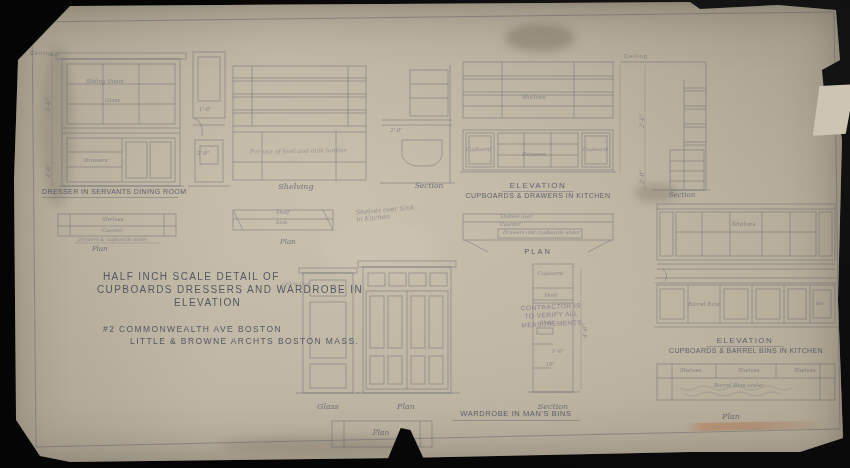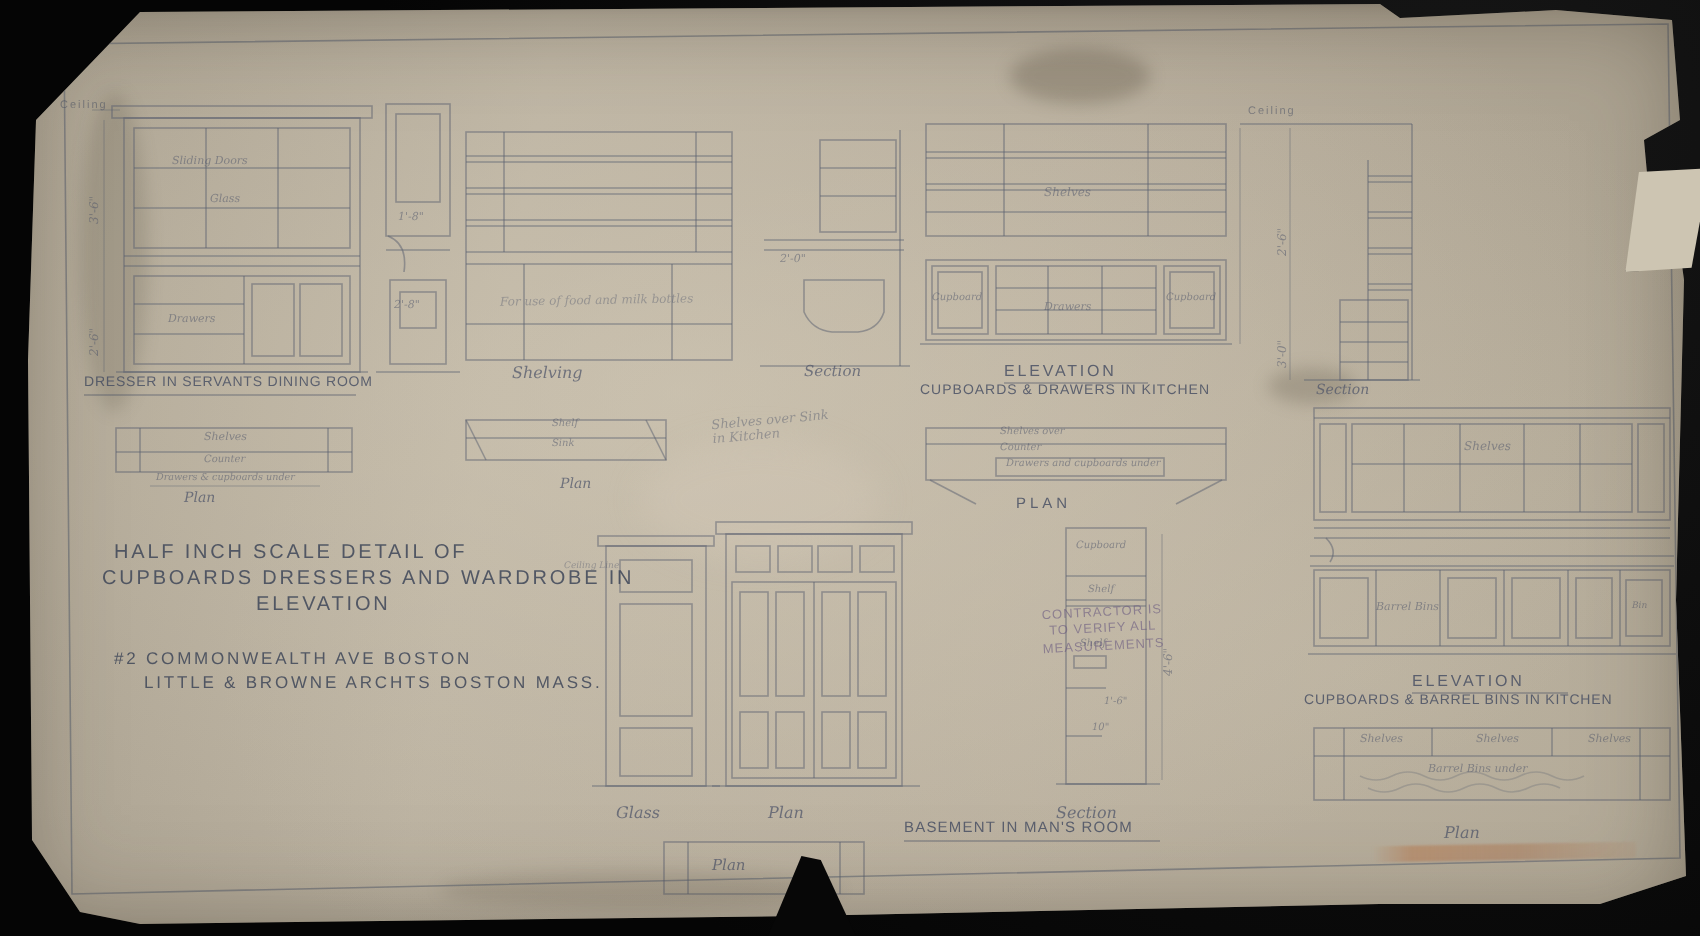--- a/index.html
+++ b/index.html
@@ -20,24 +20,24 @@
   .stain{position:absolute;border-radius:50%;filter:blur(4px);pointer-events:none;}
   .linework{position:absolute;left:0;top:0;}
   .linework *{stroke:#596070;stroke-opacity:.5;fill:none;stroke-width:.8;}
   .linework .faint{stroke-opacity:.28;}
   .linework .frame{stroke-opacity:.55;}
   .t{position:absolute;white-space:nowrap;color:#4b5268;line-height:1.15;}
   .script{font-family:"DejaVu Serif",serif;font-style:italic;opacity:.7;}
   .caps{font-family:"Liberation Sans",sans-serif;letter-spacing:1px;opacity:.8;color:#434b61;}
   .tiny{opacity:.5;}
   .u{border-bottom:1px solid rgba(67,75,97,.4);padding-bottom:1px;}
-  .ctr{text-align:left;}
+  .ctr{text-align:center;}
   .v{transform:rotate(-90deg);transform-origin:0 0;}
   .title-line{position:absolute;font-family:"Liberation Sans",sans-serif;color:#3f4759;
-              letter-spacing:1.4px;opacity:.85;white-space:nowrap;}
+              letter-spacing:1.4px;opacity:.85;white-space:nowrap;margin-left:46px;}
   .stamp{position:absolute;left:521px;top:303px;font-size:6.5px;letter-spacing:.5px;
          color:#6a5a80;opacity:.6;transform:rotate(-3deg);text-align:center;line-height:1.3;}
   .flap{position:absolute;left:814px;top:82px;width:38px;height:56px;background:#cdc5b2;
         clip-path:polygon(8% 10%,100% 0,90% 90%,4% 100%);transform:rotate(6deg);
         box-shadow:-2px 2px 4px rgba(0,0,0,.6);}
   .tear{position:absolute;left:384px;top:428px;width:44px;height:40px;background:#070707;
         clip-path:polygon(38% 0,60% 5%,100% 100%,0 100%);}
   .red-smudge{position:absolute;left:686px;top:422px;width:132px;height:8px;
         background:linear-gradient(90deg,rgba(186,108,58,0),rgba(186,108,58,.40) 15%,
                    rgba(170,90,45,.30) 55%,rgba(186,108,58,.08));
@@ -321,21 +321,21 @@
 
     <div class="t script" style="left:356px;top:207px;font-size:6.5px;opacity:.42;transform:rotate(-5deg);">
       <div>Shelves over Sink</div>
       <div>in Kitchen</div>
     </div>
 
     <div class="title-line" style="left:57px;top:271px;font-size:10px;">HALF INCH SCALE DETAIL OF</div>
     <div class="title-line" style="left:51px;top:284px;font-size:10px;">CUPBOARDS DRESSERS AND WARDROBE IN</div>
     <div class="title-line" style="left:128px;top:297px;font-size:10px;">ELEVATION</div>
     <div class="title-line" style="left:57px;top:324px;font-size:8.5px;">#2 COMMONWEALTH AVE BOSTON</div>
-    <div class="title-line" style="left:52px;top:336px;font-size:8.5px;padding-left:20px;">LITTLE &amp; BROWNE ARCHTS BOSTON MASS.</div>
+    <div class="title-line" style="left:64px;top:336px;font-size:8.5px;padding-left:20px;">LITTLE &amp; BROWNE ARCHTS BOSTON MASS.</div>
 
     <div class="stamp">
       <div>CONTRACTOR IS</div>
       <div>TO VERIFY ALL</div>
       <div>MEASUREMENTS</div>
     </div>
 
     <div class="t script tiny" style="left:732px;top:221px;font-size:6px;">Shelves</div>
     <div class="t script tiny" style="left:688px;top:301px;font-size:5.5px;">Barrel Bins</div>
     <div class="t script tiny" style="left:816px;top:301px;font-size:4.5px;">Bin</div>
@@ -351,21 +351,21 @@
     <div class="t script tiny" style="left:282px;top:281px;font-size:4.5px;opacity:.4;">Ceiling Line</div>
     <div class="t script tiny" style="left:538px;top:271px;font-size:5px;">Cupboard</div>
     <div class="t script tiny" style="left:544px;top:293px;font-size:5px;">Shelf</div>
     <div class="t script tiny" style="left:540px;top:320px;font-size:5px;">Shelf</div>
     <div class="t script tiny" style="left:552px;top:349px;font-size:5px;">1'-6"</div>
     <div class="t script tiny" style="left:546px;top:362px;font-size:5px;">10"</div>
     <div class="t script tiny v" style="left:582px;top:338px;font-size:6px;">4'-6"</div>
     <div class="t script ctr" style="left:308px;top:402px;width:40px;font-size:8px;">Glass</div>
     <div class="t script ctr" style="left:384px;top:402px;width:44px;font-size:8px;">Plan</div>
     <div class="t script ctr" style="left:528px;top:402px;width:50px;font-size:8px;">Section</div>
-    <div class="t caps ctr u" style="left:452px;top:410px;width:128px;font-size:7.5px;letter-spacing:.6px;">BASEMENT IN MAN'S ROOM</div>
+    <div class="t caps ctr u" style="left:452px;top:410px;width:128px;font-size:7.5px;letter-spacing:.6px;">WARDROBE IN MAN'S BINS</div>
     <div class="t script ctr" style="left:356px;top:429px;width:50px;font-size:7.5px;">Plan</div>
 
     <div class="red-smudge"></div>
 
     <div class="vignette"></div>
   </div>
 
   <div class="flap"></div>
 
   <div class="tear"></div>

